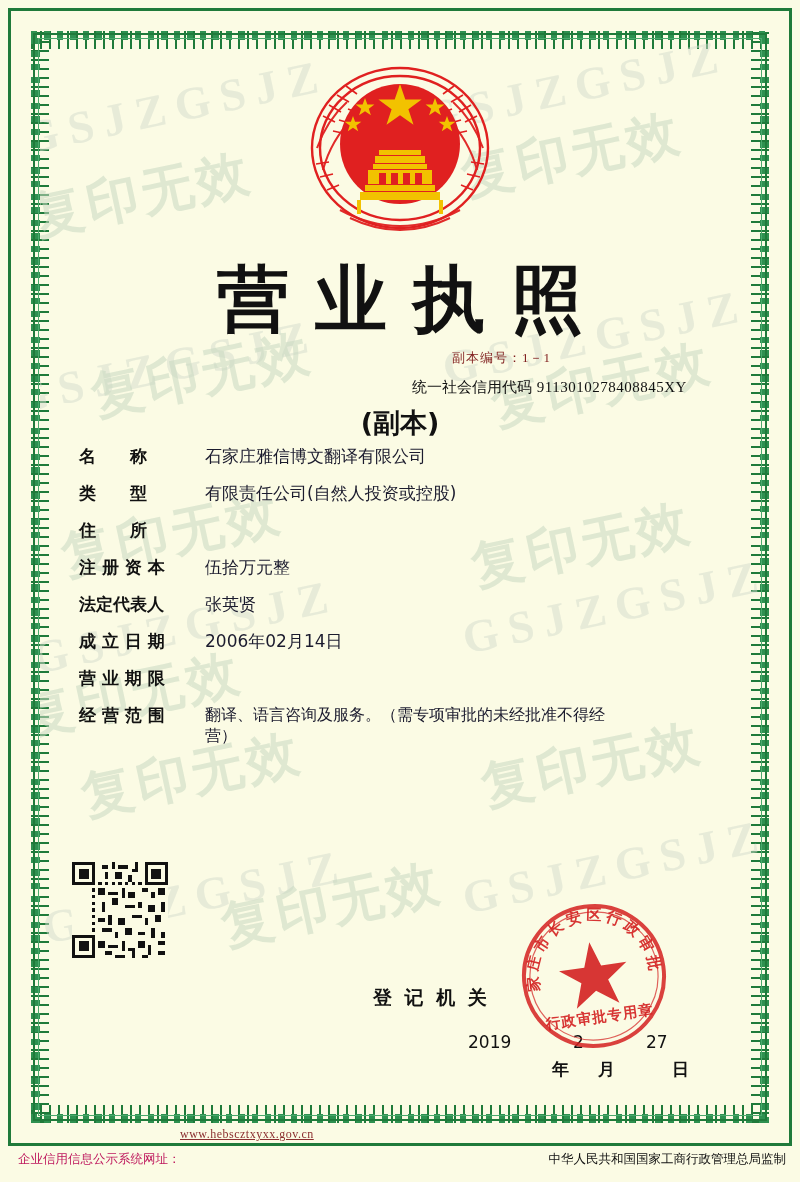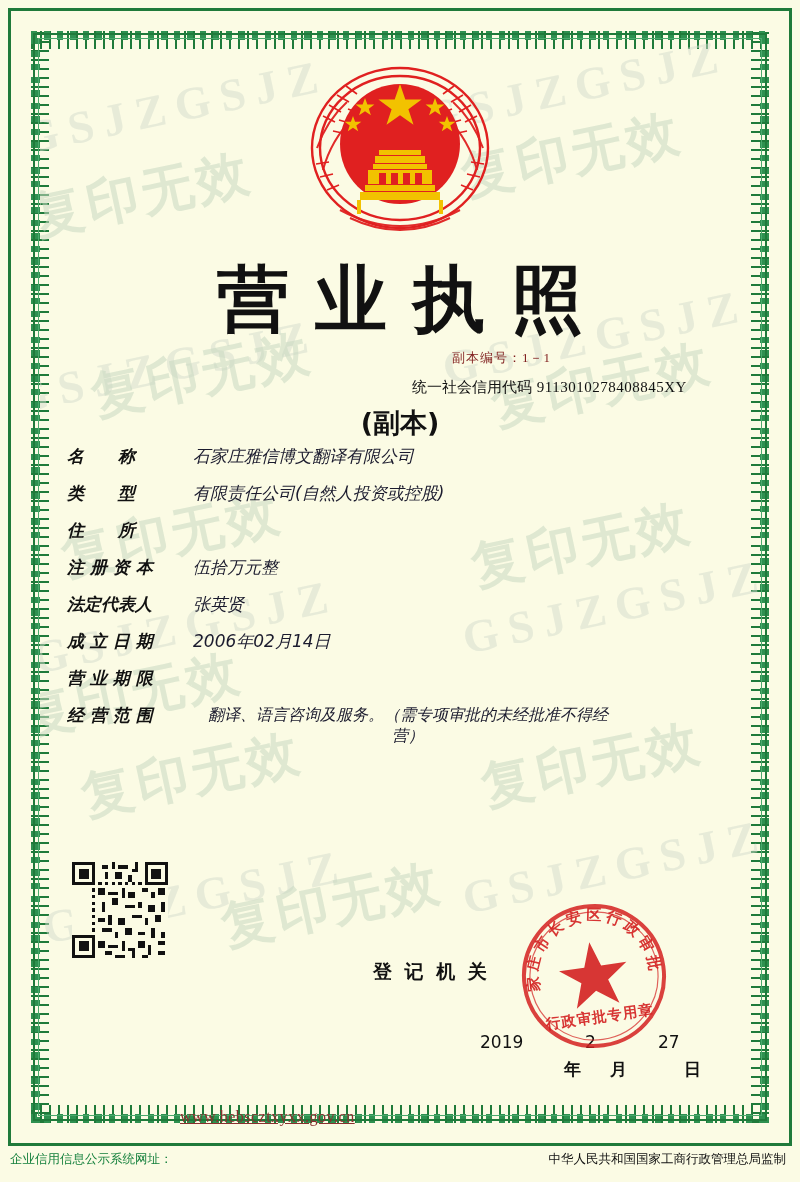--- a/index.html
+++ b/index.html
@@ -151,25 +151,24 @@
     white-space: nowrap;
   }
   .credit-code .code-val {
     font-family: "Liberation Serif", serif;
     letter-spacing: .5px;
   }
 
   
   .fields {
     position: absolute;
-    left: 67px;
+    left: 79px;
     top: 445px;
     width: 640px;
     z-index: 5;
-    font-style: italic;
   }
   .field {
     display: flex;
     align-items: flex-start;
     margin-bottom: 14px;
   }
   .field-label {
     width: 118px;
     flex: 0 0 118px;
     font-size: 17px;
@@ -179,21 +178,20 @@
     display: flex;
     justify-content: space-between;
     letter-spacing: 0;
   }
   .field-value {
     font-size: 17px;
     color: #1b1b2e;
     font-family: "DejaVu Sans", sans-serif;
     line-height: 1.32;
     padding-left: 8px;
-    text-align: center;
   }
   .field-value.small { font-size: 16px; }
 
   
   .qr {
     position: absolute;
     left: 72px;
     top: 862px;
     width: 96px;
     height: 96px;
@@ -208,31 +206,31 @@
     width: 152px;
     height: 152px;
     z-index: 6;
     transform: rotate(-8deg);
   }
 
   
   .registry {
     position: absolute;
     left: 373px;
-    top: 959px;
+    top: 985px;
     font-size: 19px;
     font-weight: bold;
     letter-spacing: 3px;
     color: #111;
     font-family: "DejaVu Sans", sans-serif;
     z-index: 5;
   }
   .date-row {
     position: absolute;
-    left: 480px;
+    left: 468px;
     top: 1032px;
     width: 220px;
     font-size: 17px;
     color: #111;
     font-family: "DejaVu Sans", sans-serif;
     z-index: 5;
   }
   .date-nums {
     position: relative;
     height: 22px;
@@ -248,34 +246,34 @@
   }
   .date-units span { position: absolute; font-weight: bold; }
   .du-y { left: 84px; }
   .du-m { left: 130px; }
   .du-d { left: 204px; }
 
   
   .footer-url {
     position: absolute;
     left: 180px;
-    bottom: 56px;
-    font-size: 16px;
+    bottom: 40px;
+    font-size: 12px;
     color: #8b2f2f;
     font-family: "Liberation Serif", serif;
     text-decoration: underline;
     letter-spacing: .5px;
     z-index: 5;
   }
   .footer-left {
     position: absolute;
-    left: 10px;
+    left: 18px;
     bottom: 14px;
     font-size: 12.5px;
-    color: #15803d;
+    color: #be185d;
     font-family: "DejaVu Sans", sans-serif;
   }
   .footer-right {
     position: absolute;
     right: 14px;
     bottom: 14px;
     font-size: 12.5px;
     color: #111;
     font-family: "DejaVu Sans", sans-serif;
   }

